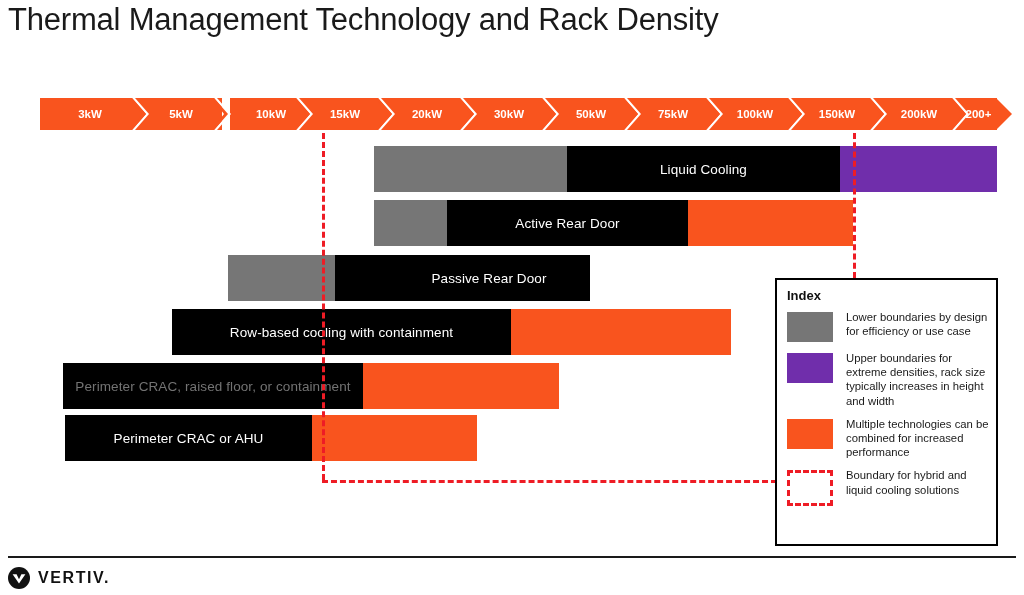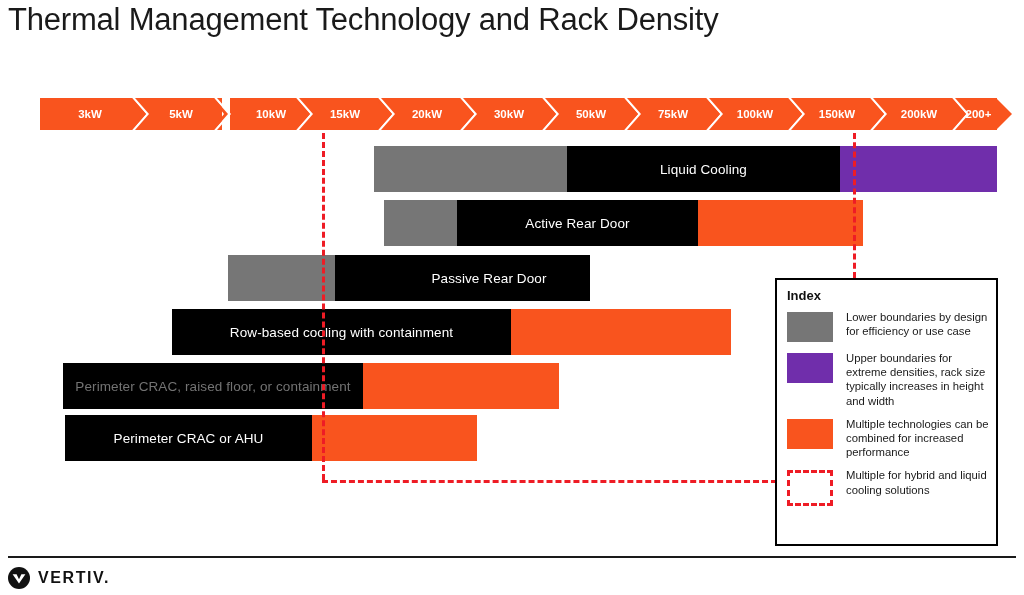--- a/index.html
+++ b/index.html
@@ -302,21 +302,21 @@
       </div>
     </div>
 
   <div id="bars-layer">
       <div class="bar" style="left: 374px; top: 146px; width: 623px; position: absolute;">
         <div class="seg" style="position: absolute; left: 0px; width: 193px; background: rgb(118, 118, 118);"></div>
         <div class="seg" style="position: absolute; left: 193px; width: 273px; background: rgb(0, 0, 0);"></div>
         <div class="seg" style="position: absolute; left: 466px; width: 157px; background: rgb(112, 46, 171);"></div>
         <div class="bar-label" style="position: absolute; left: 193px; width: 273px; height: 46px; display: flex; align-items: center; justify-content: center; color: rgb(255, 255, 255);">Liquid Cooling</div>
       </div>
-      <div class="bar" style="left: 384px; top: 200px; width: 479px; position: absolute;">
+      <div class="bar" style="left: 374px; top: 200px; width: 479px; position: absolute;">
         <div class="seg" style="position: absolute; left: 0px; width: 73px; background: rgb(118, 118, 118);"></div>
         <div class="seg" style="position: absolute; left: 73px; width: 241px; background: rgb(0, 0, 0);"></div>
         <div class="seg" style="position: absolute; left: 314px; width: 165px; background: rgb(249, 84, 30);"></div>
         <div class="bar-label" style="position: absolute; left: 73px; width: 241px; height: 46px; display: flex; align-items: center; justify-content: center; color: rgb(255, 255, 255);">Active Rear Door</div>
       </div>
       <div class="bar" style="left: 228px; top: 255px; width: 362px; position: absolute;">
         <div class="seg" style="position: absolute; left: 0px; width: 107px; background: rgb(118, 118, 118);"></div>
         <div class="seg" style="position: absolute; left: 107px; width: 255px; background: rgb(0, 0, 0);"></div>
         <div class="bar-label" style="position: absolute; left: 107px; width: 308px; height: 46px; display: flex; align-items: center; justify-content: center; color: rgb(255, 255, 255);">Passive Rear Door</div>
       </div>
@@ -353,21 +353,21 @@
         <div class="legend-row">
           <div class="swatch" style="background: rgb(112, 46, 171);"></div>
           <div class="legend-text">Upper boundaries for extreme densities, rack size typically increases in height and width</div>
         </div>
         <div class="legend-row">
           <div class="swatch" style="background: rgb(249, 84, 30);"></div>
           <div class="legend-text">Multiple technologies can be combined for increased performance</div>
         </div>
         <div class="legend-row">
           <div class="swatch sw-dash" style="border-color: rgb(238, 28, 37);"></div>
-          <div class="legend-text">Multiple for hybrid and liquid cooling solutions</div>
+          <div class="legend-text">Boundary for hybrid and liquid cooling solutions</div>
         </div>
       </div>
   </div>
 
   <div class="footer-rule"></div>
   <div class="logo">
     <span class="logo-mark">
       <svg width="22" height="22" viewBox="0 0 22 22">
         <circle cx="11" cy="11" r="11" fill="#111111"></circle>
         <path d="M4.6 7.2 L8.6 7.2 L11 12.2 L13.4 7.2 L17.4 7.2 L11 16.4 Z" fill="#ffffff"></path>

